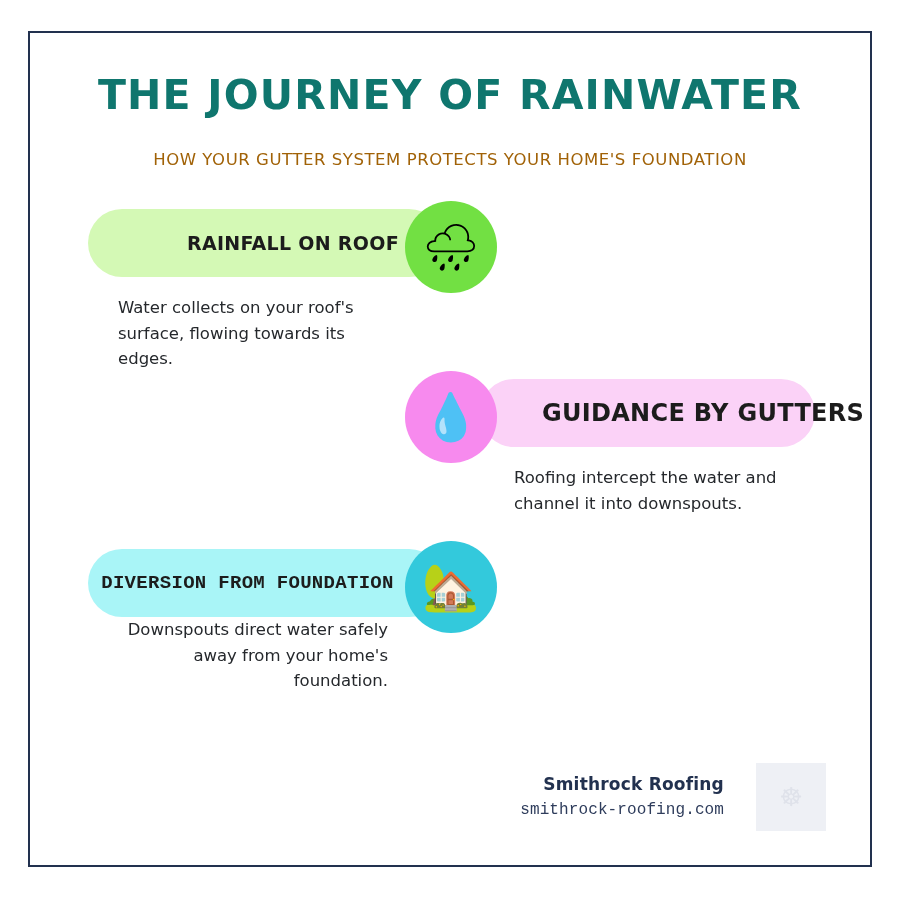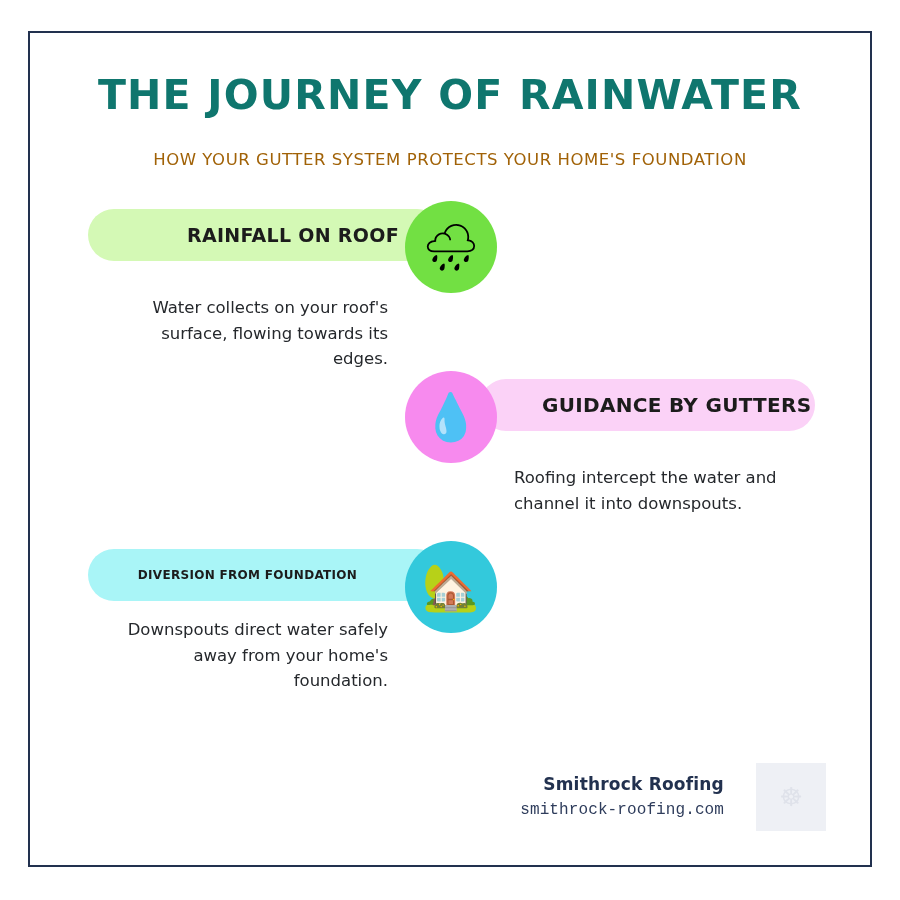--- a/index.html
+++ b/index.html
@@ -65,21 +65,21 @@
   }
 
   .step-row {
     position: relative;
     height: 92px;
   }
 
   .pill {
     position: absolute;
     top: 8px;
-    height: 52px;
+    height: 68px;
     border-radius: 38px;
     display: flex;
     align-items: center;
     box-sizing: border-box;
   }
 
   .pill-label {
     font-family: "DejaVu Sans", "Liberation Sans", sans-serif;
     font-weight: 700;
     color: #1c1c1c;
@@ -123,51 +123,50 @@
     padding-right: 44px;
   }
   .step-1 .pill-label { font-size: 19px; }
   .step-1 .circle {
     left: 375px;
     background: #72e043;
   }
   .step-1 .desc {
     left: 88px;
     top: 94px;
-    text-align: right;
   }
 
   
   .step-2 .pill {
     left: 450px;
     width: 335px;
     background: #fbd2f7;
     justify-content: flex-start;
     padding-left: 62px;
   }
-  .step-2 .pill-label { font-size: 20px; }
+  .step-2 .pill-label { font-size: 24px; }
   .step-2 .circle {
     left: 375px;
     background: #f78aee;
   }
   .step-2 .desc {
     left: 484px;
     top: 94px;
     text-align: left;
   }
 
   
   .step-3 .pill {
     left: 58px;
     width: 355px;
     background: #a9f5f7;
     justify-content: center;
     padding-right: 36px;
   }
-  .step-3 .pill-label { font-size: 12px; }
+  .step-3 .pill-label { font-size: 19px; font-family: Liberation Mono, monospace; }
   .step-3 .circle {
     left: 375px;
     background: #33c9dc;
   }
   .step-3 .desc {
     left: 88px;
     top: 76px;
     text-align: right;
   }
 

